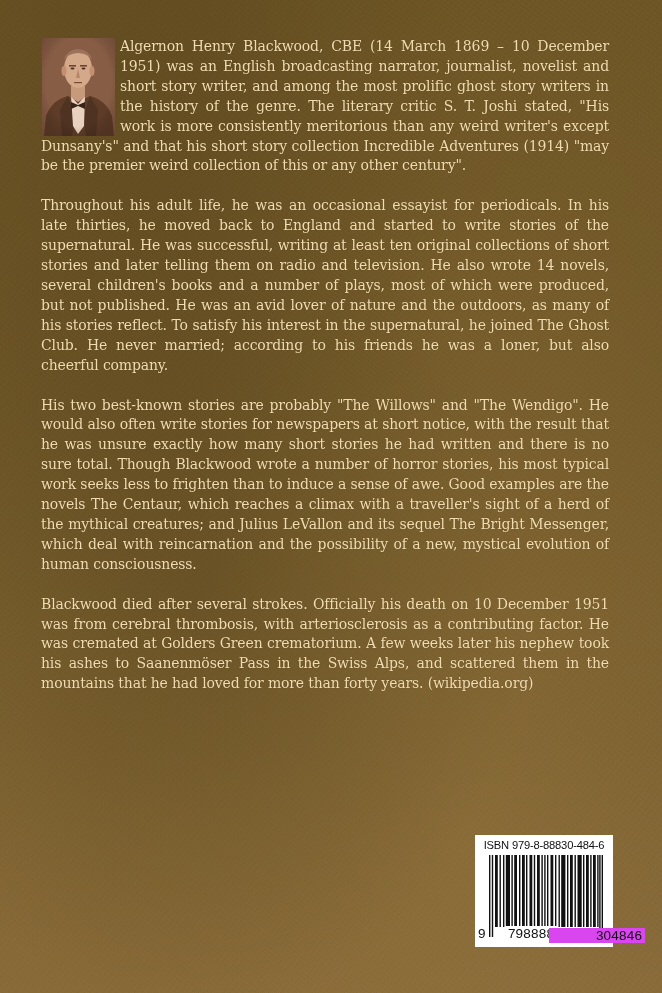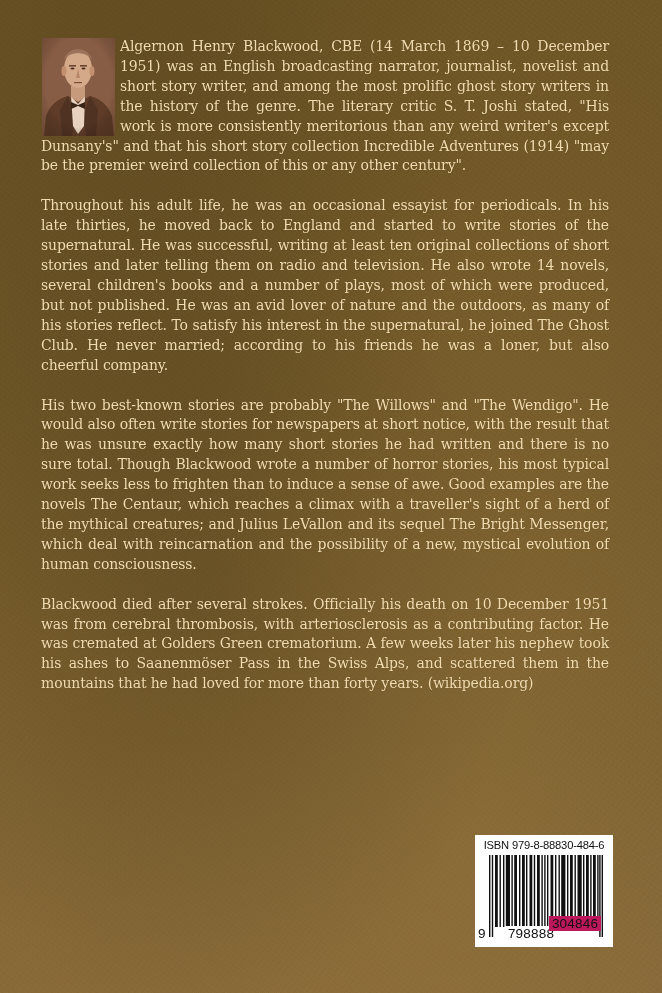--- a/index.html
+++ b/index.html
@@ -102,29 +102,30 @@
       font-family: "Liberation Sans", "DejaVu Sans", sans-serif;
       font-size: 13.5px;
       line-height: 15px;
       letter-spacing: 0.2px;
       color: #111111;
       background: #ffffff;
     }
     .ean-right {
       position: absolute;
       left: 74px;
-      top: 81px;
+      top: 93px;
       width: 52px;
       text-align: center;
       font-family: "Liberation Sans", "DejaVu Sans", sans-serif;
       font-size: 13.5px;
       line-height: 15px;
       letter-spacing: 0.2px;
       color: #111111;
-      background: #be185d;
+      background: #d946ef;
+      padding-left: 44px;
     }
   </style>
 </head>
 <body>
 
 <div class="page">
   <div class="portrait">
     <svg viewBox="0 0 73 98" xmlns="http://www.w3.org/2000/svg">
       <rect x="0" y="0" width="73" height="98" fill="#8c624a"></rect>
       <rect x="0" y="0" width="73" height="98" fill="#7a5038" opacity="0.25"></rect>

